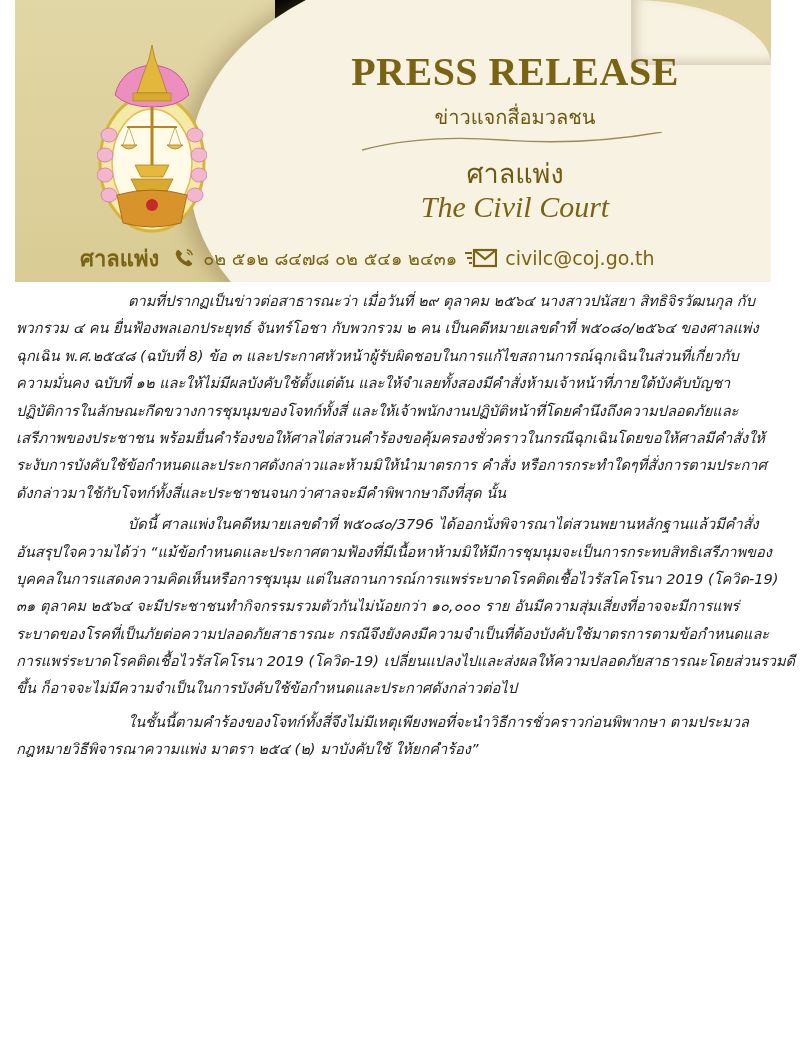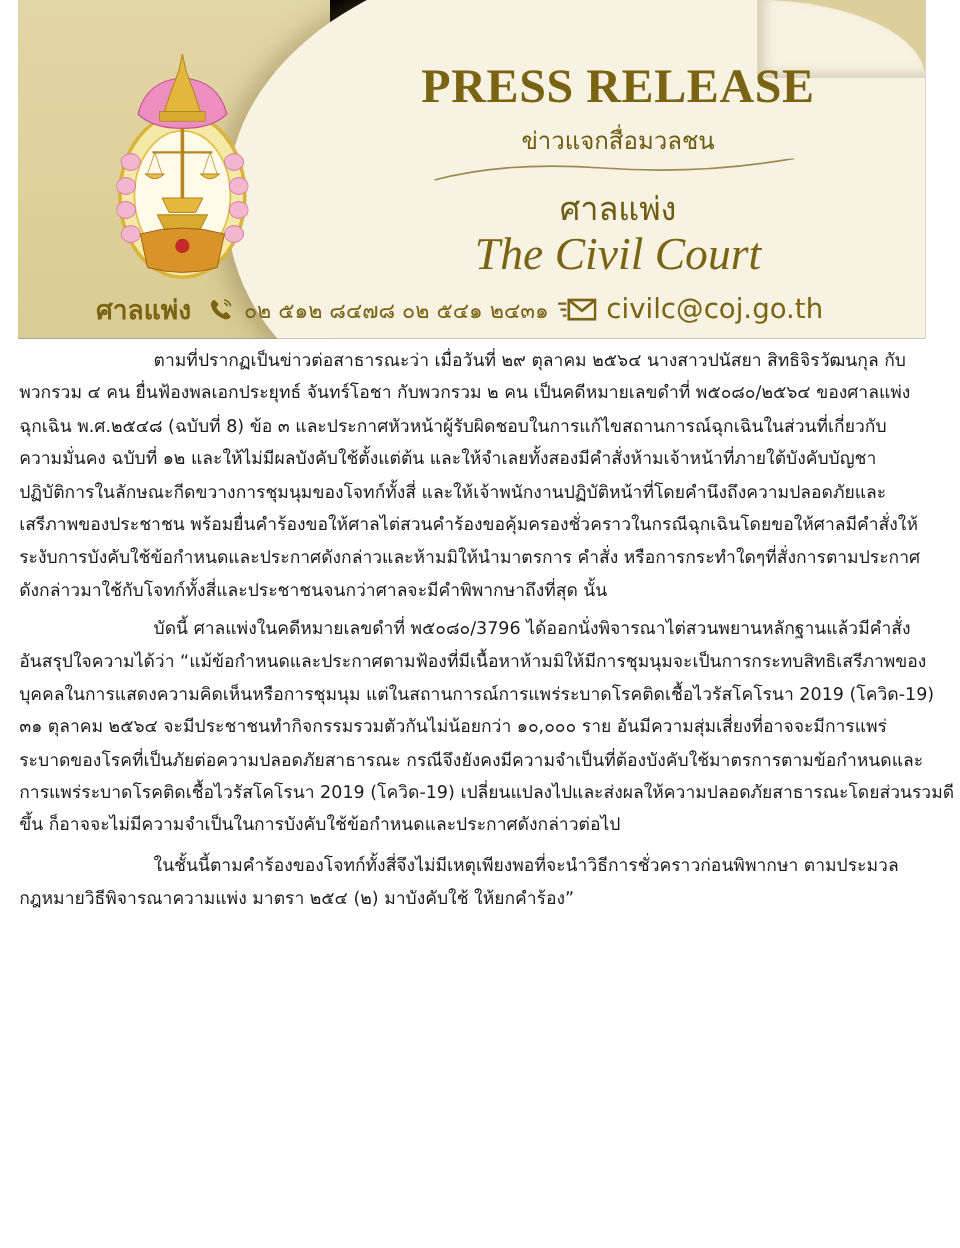--- a/index.html
+++ b/index.html
@@ -51,40 +51,40 @@
     .wave-divider {
       position: absolute; left: 62px; top: 132px; width: 300px; height: 24px;
     }
     .court-thai {
       position: absolute; left: 0; top: 152px; width: 430px;
       font-family: "DejaVu Sans", sans-serif; font-size: 27px; color: #6e5a10;
     }
     .court-en {
       position: absolute; left: 0; top: 190px; width: 430px;
       font-family: "Liberation Serif", serif; font-style: italic;
-      font-size: 38px; color: #7a6414;
+      font-size: 30px; color: #7a6414;
     }
 
     .contact-bar {
       position: absolute; left: 65px; top: 240px; height: 36px;
       display: flex; align-items: center; gap: 8px;
       color: #7a6414;
     }
     .contact-name { font-size: 22px; font-weight: bold; margin-right: 6px; }
     .contact-phone { font-size: 18px; }
-    .contact-email { font-size: 23px; }
+    .contact-email { font-size: 19px; }
     .icon-svg { display: inline-block; width: 22px; height: 22px; }
     .icon-mail { width: 32px; height: 22px; }
 
     
     .body-text {
       position: absolute; left: 16px; top: 287px; width: 770px;
       font-family: "DejaVu Sans", sans-serif; font-size: 14.6px; color: #1c1c1c;
     }
-    .line { height: 27.4px; line-height: 27.4px; white-space: nowrap; overflow: visible; }
+    .line { height: 27.4px; line-height: 27.4px; white-space: nowrap; overflow: visible; font-style: italic; }
     .line.indent { padding-left: 112px; }
     .para-gap { height: 4px; }
     .para-gap-lg { height: 6px; }
   </style>
 </head>
 <body>
 
 <div class="banner">
   <div class="bg-left"></div>
   <div class="swoosh2"></div>

